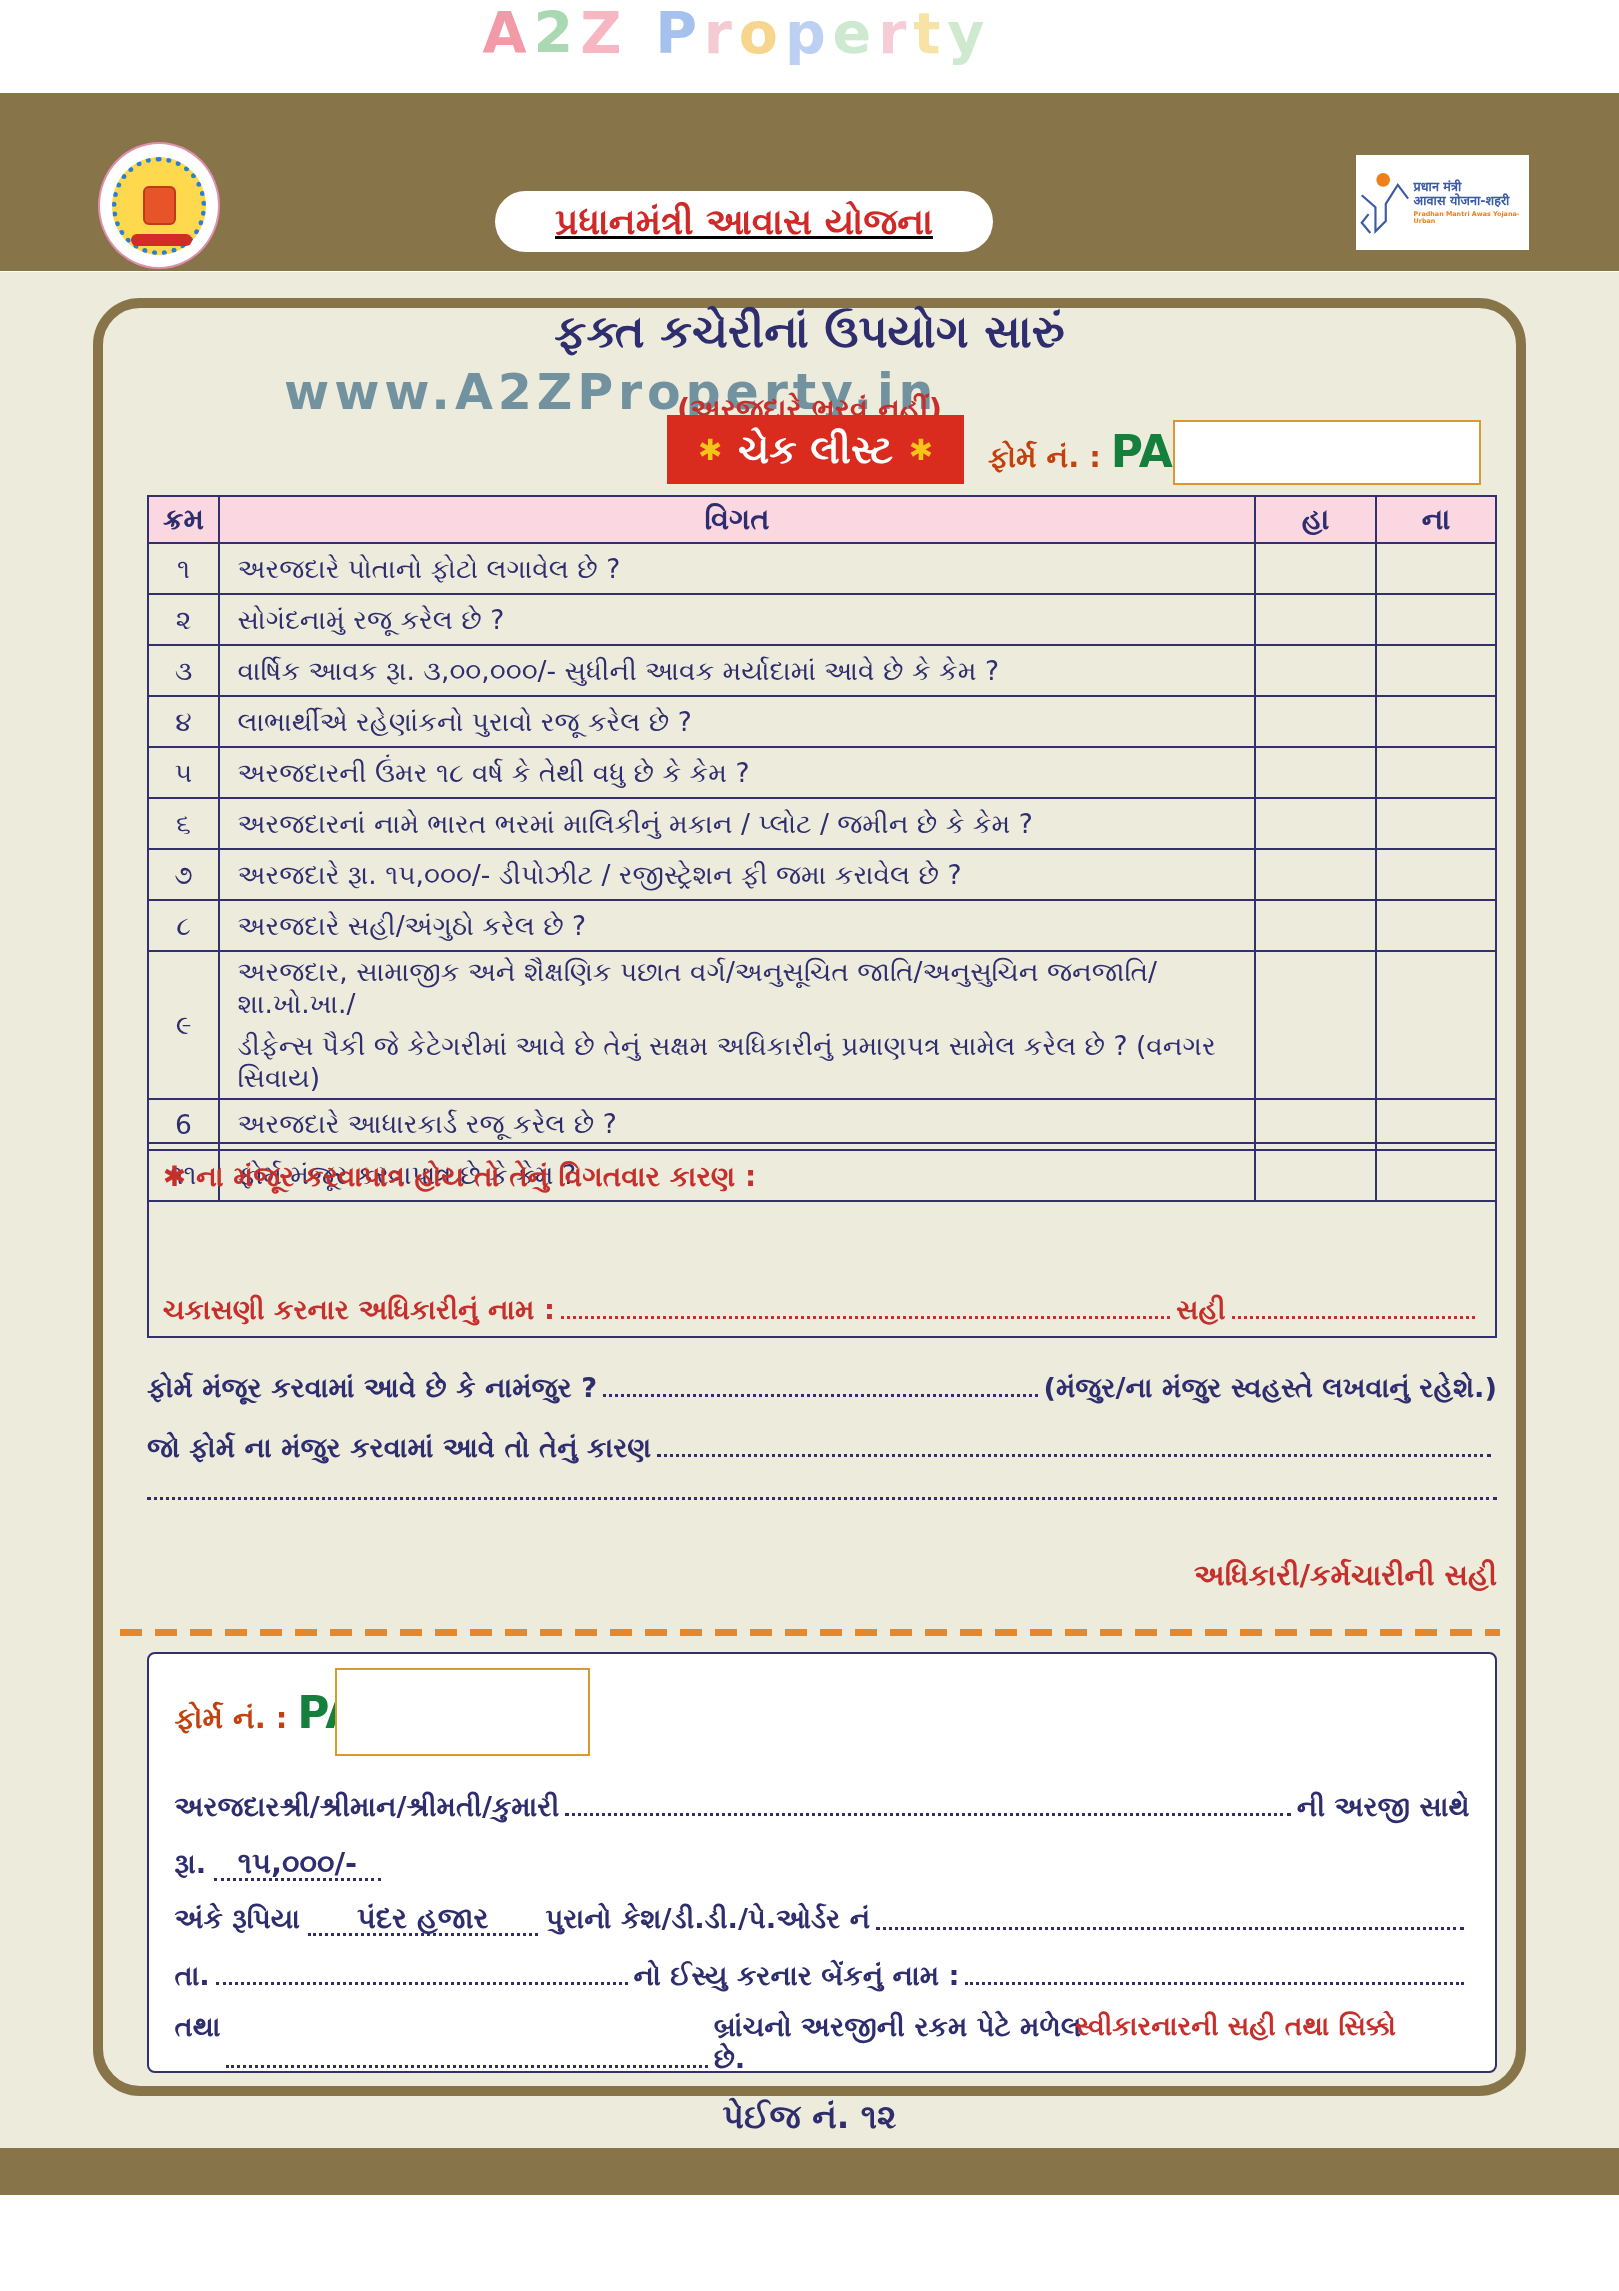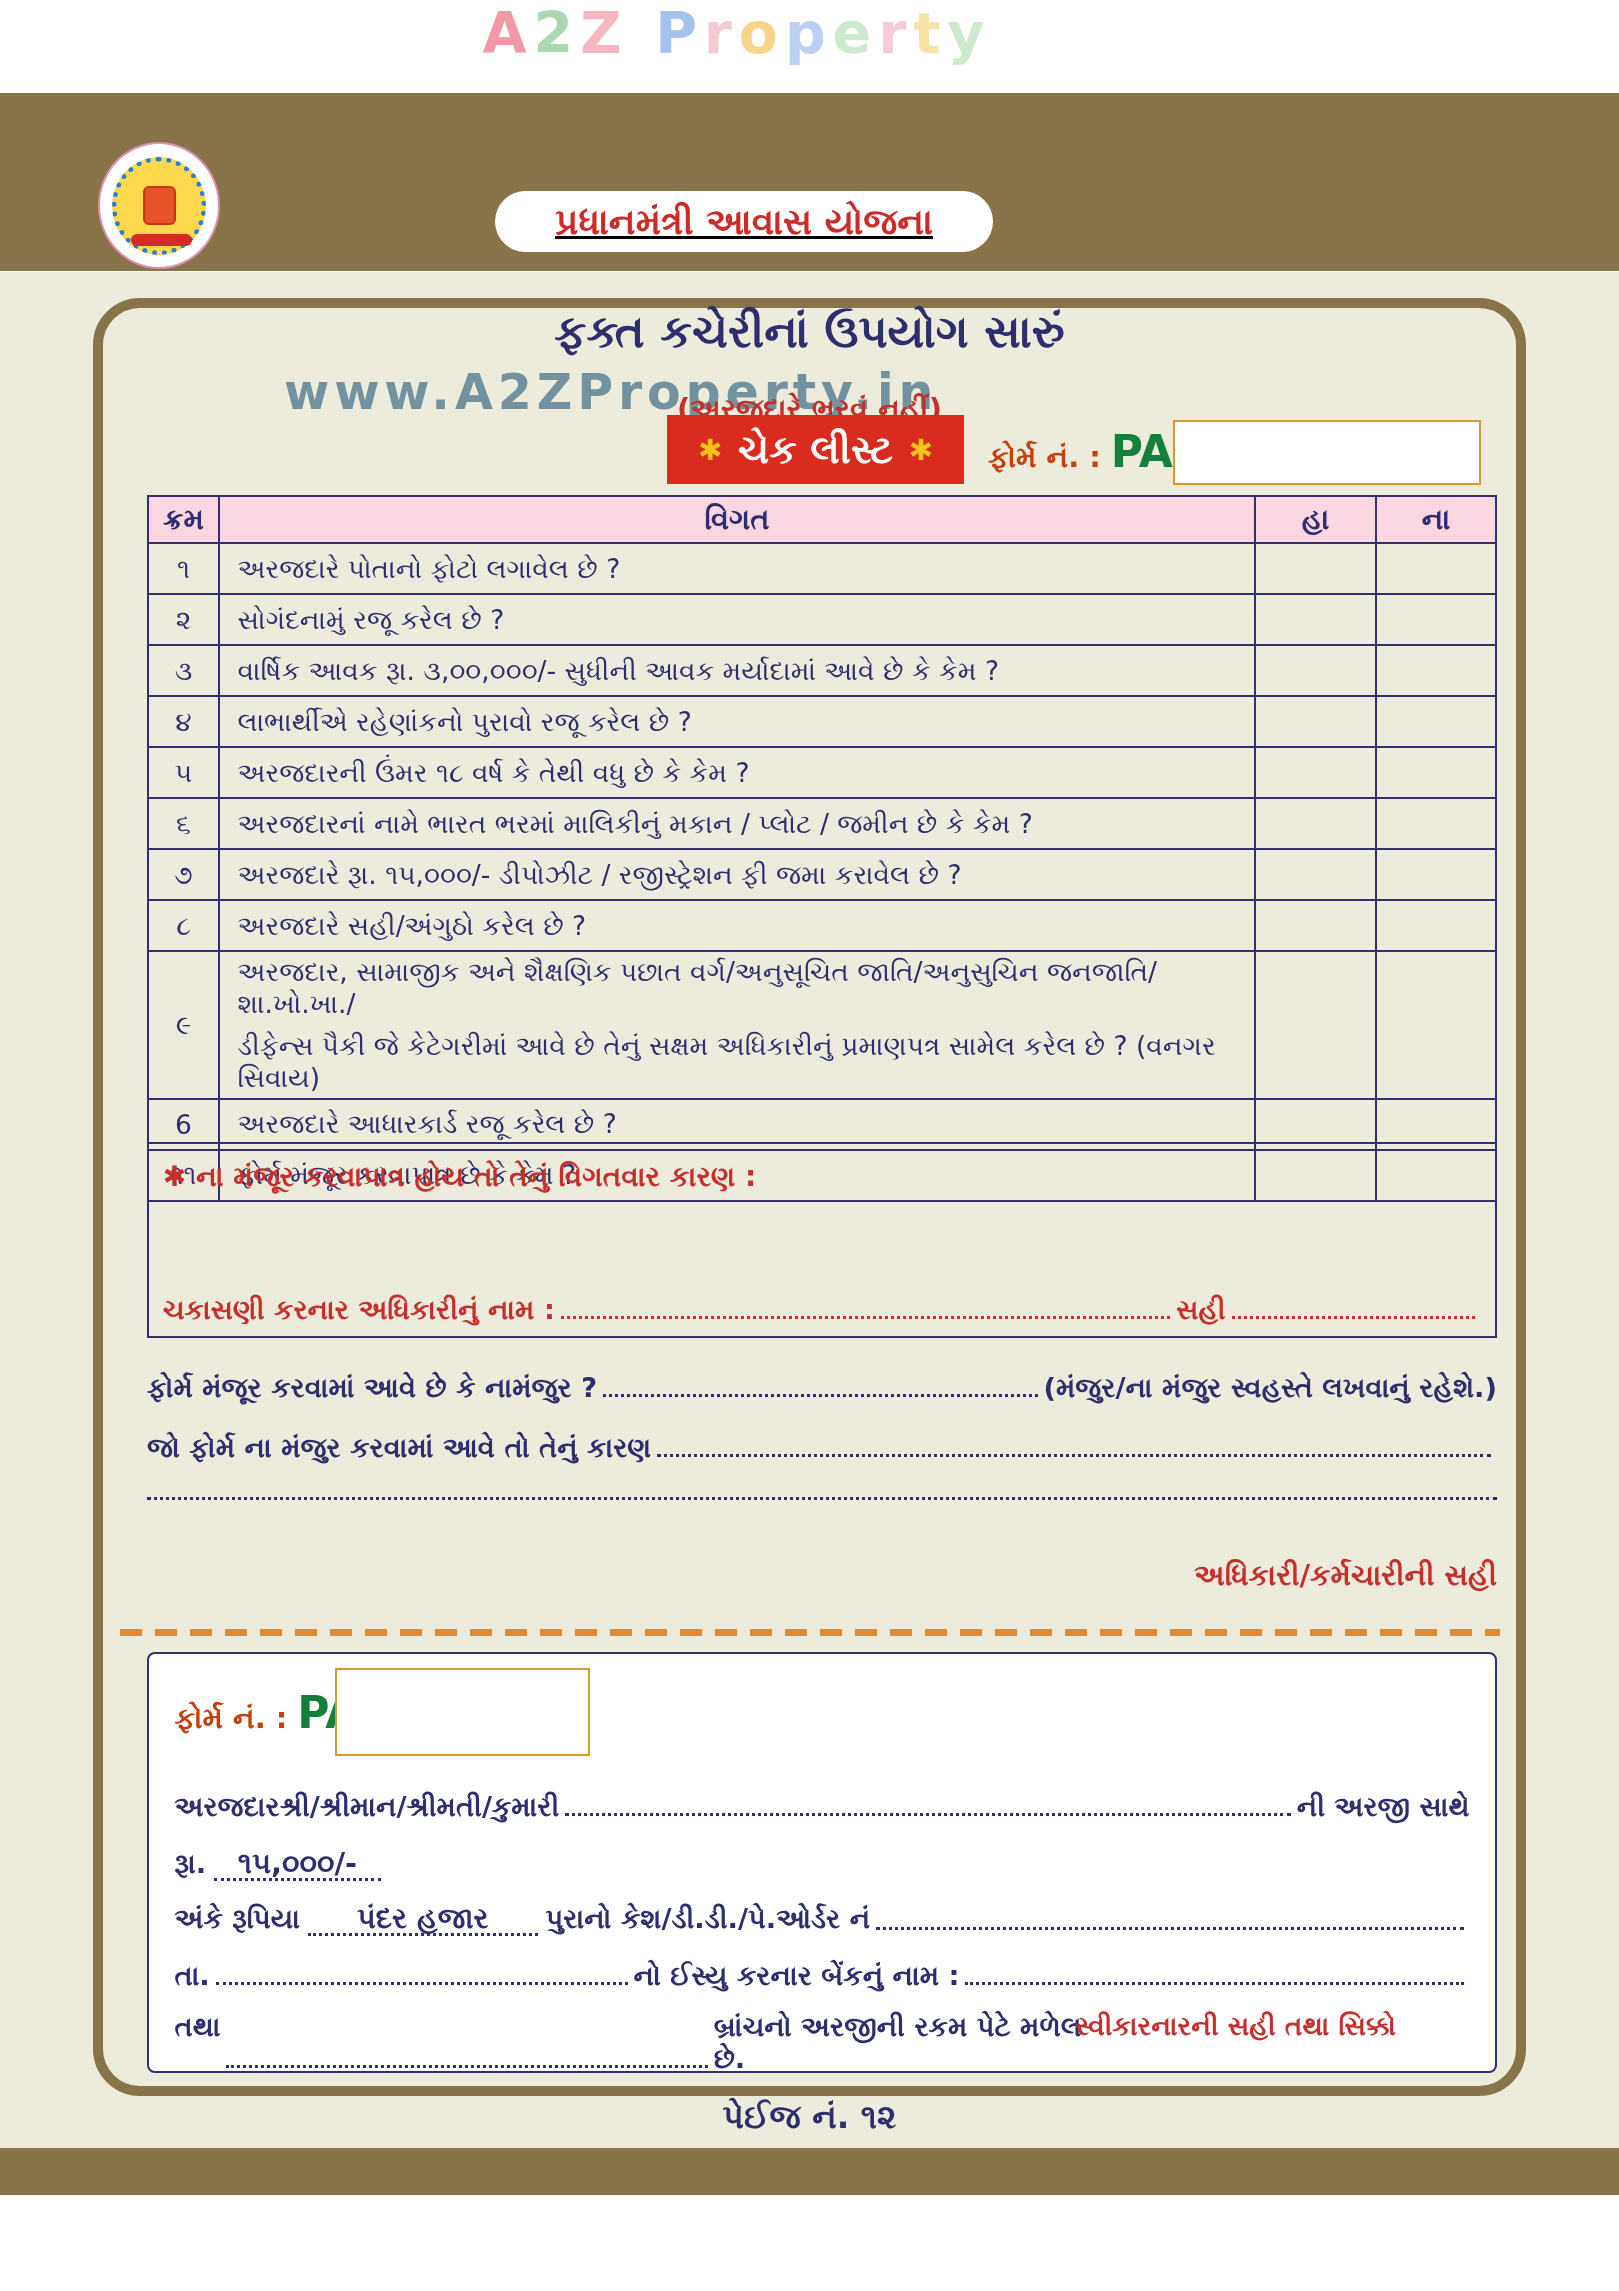--- a/index.html
+++ b/index.html
@@ -102,20 +102,32 @@
   <div class="band">
     <div class="seal">
       <div class="seal-gear">
         <div class="seal-core"></div>
         <div class="seal-ribbon"></div>
       </div>
     </div>
     <div class="pill">
       <span class="pill-text">પ્રધાનમંત્રી આવાસ યોજના</span>
     </div>
+    <div class="pmay">
+      <svg width="57" height="76" viewBox="0 0 58 78">
+        <circle cx="27" cy="12" r="8" fill="#ef7f1a"></circle>
+        <polyline points="2,30 18,44 18,72 30,60 30,40 44,18 56,34" fill="none" stroke="#3b5ba5" stroke-width="2.5"></polyline>
+        <polyline points="10,52 2,62 12,74" fill="none" stroke="#3b5ba5" stroke-width="2.5"></polyline>
+      </svg>
+      <div class="pmay-txt">
+        <span class="pmay-l1">प्रधान मंत्री</span>
+        <span class="pmay-l2">आवास योजना-शहरी</span>
+        <span class="pmay-l3">Pradhan Mantri Awas Yojana-Urban</span>
+      </div>
+    </div>
   </div>
 
   <div class="sheet">
     <div class="frame"></div>
 
     <div class="form-title">ફક્ત કચેરીનાં ઉપયોગ સારું</div>
     <div class="wm-center">www.A2ZProperty.in</div>
     <div class="form-sub">(અરજદારે ભરવું નહીં)</div>
 
     <div class="badge">

